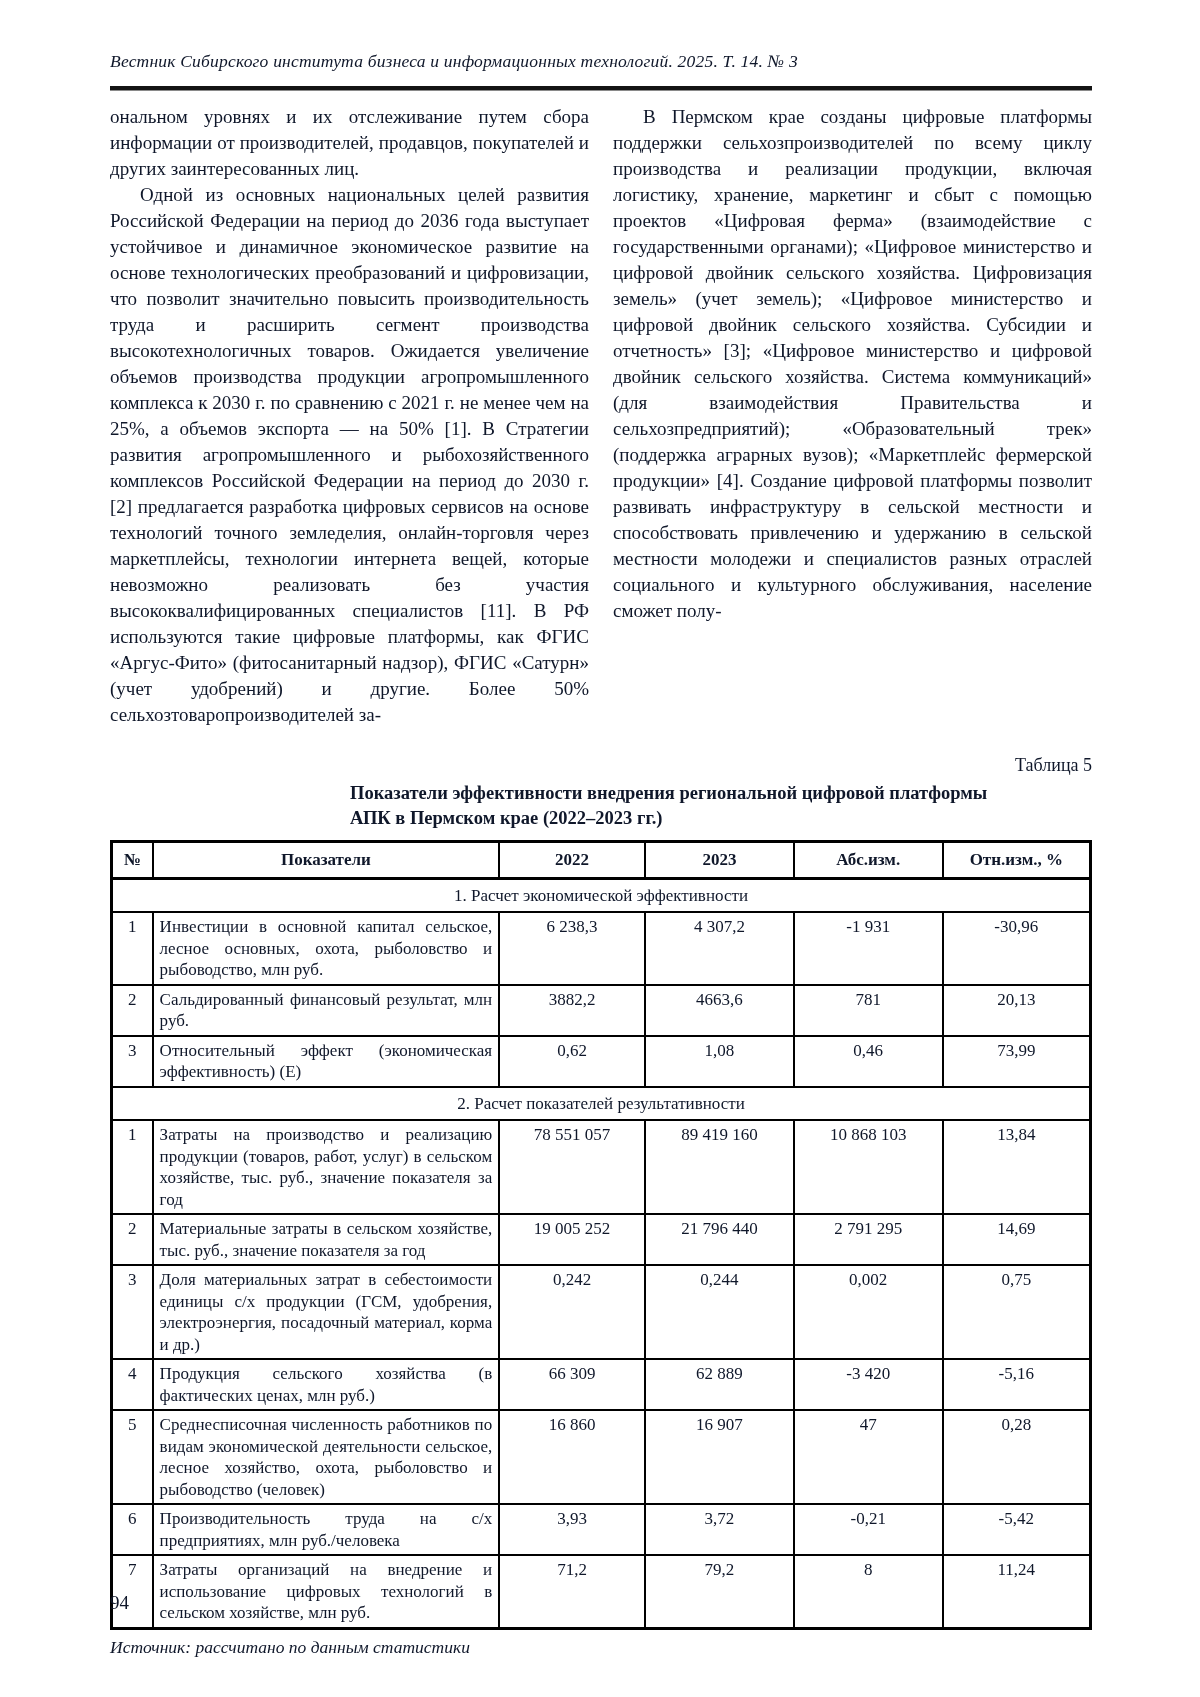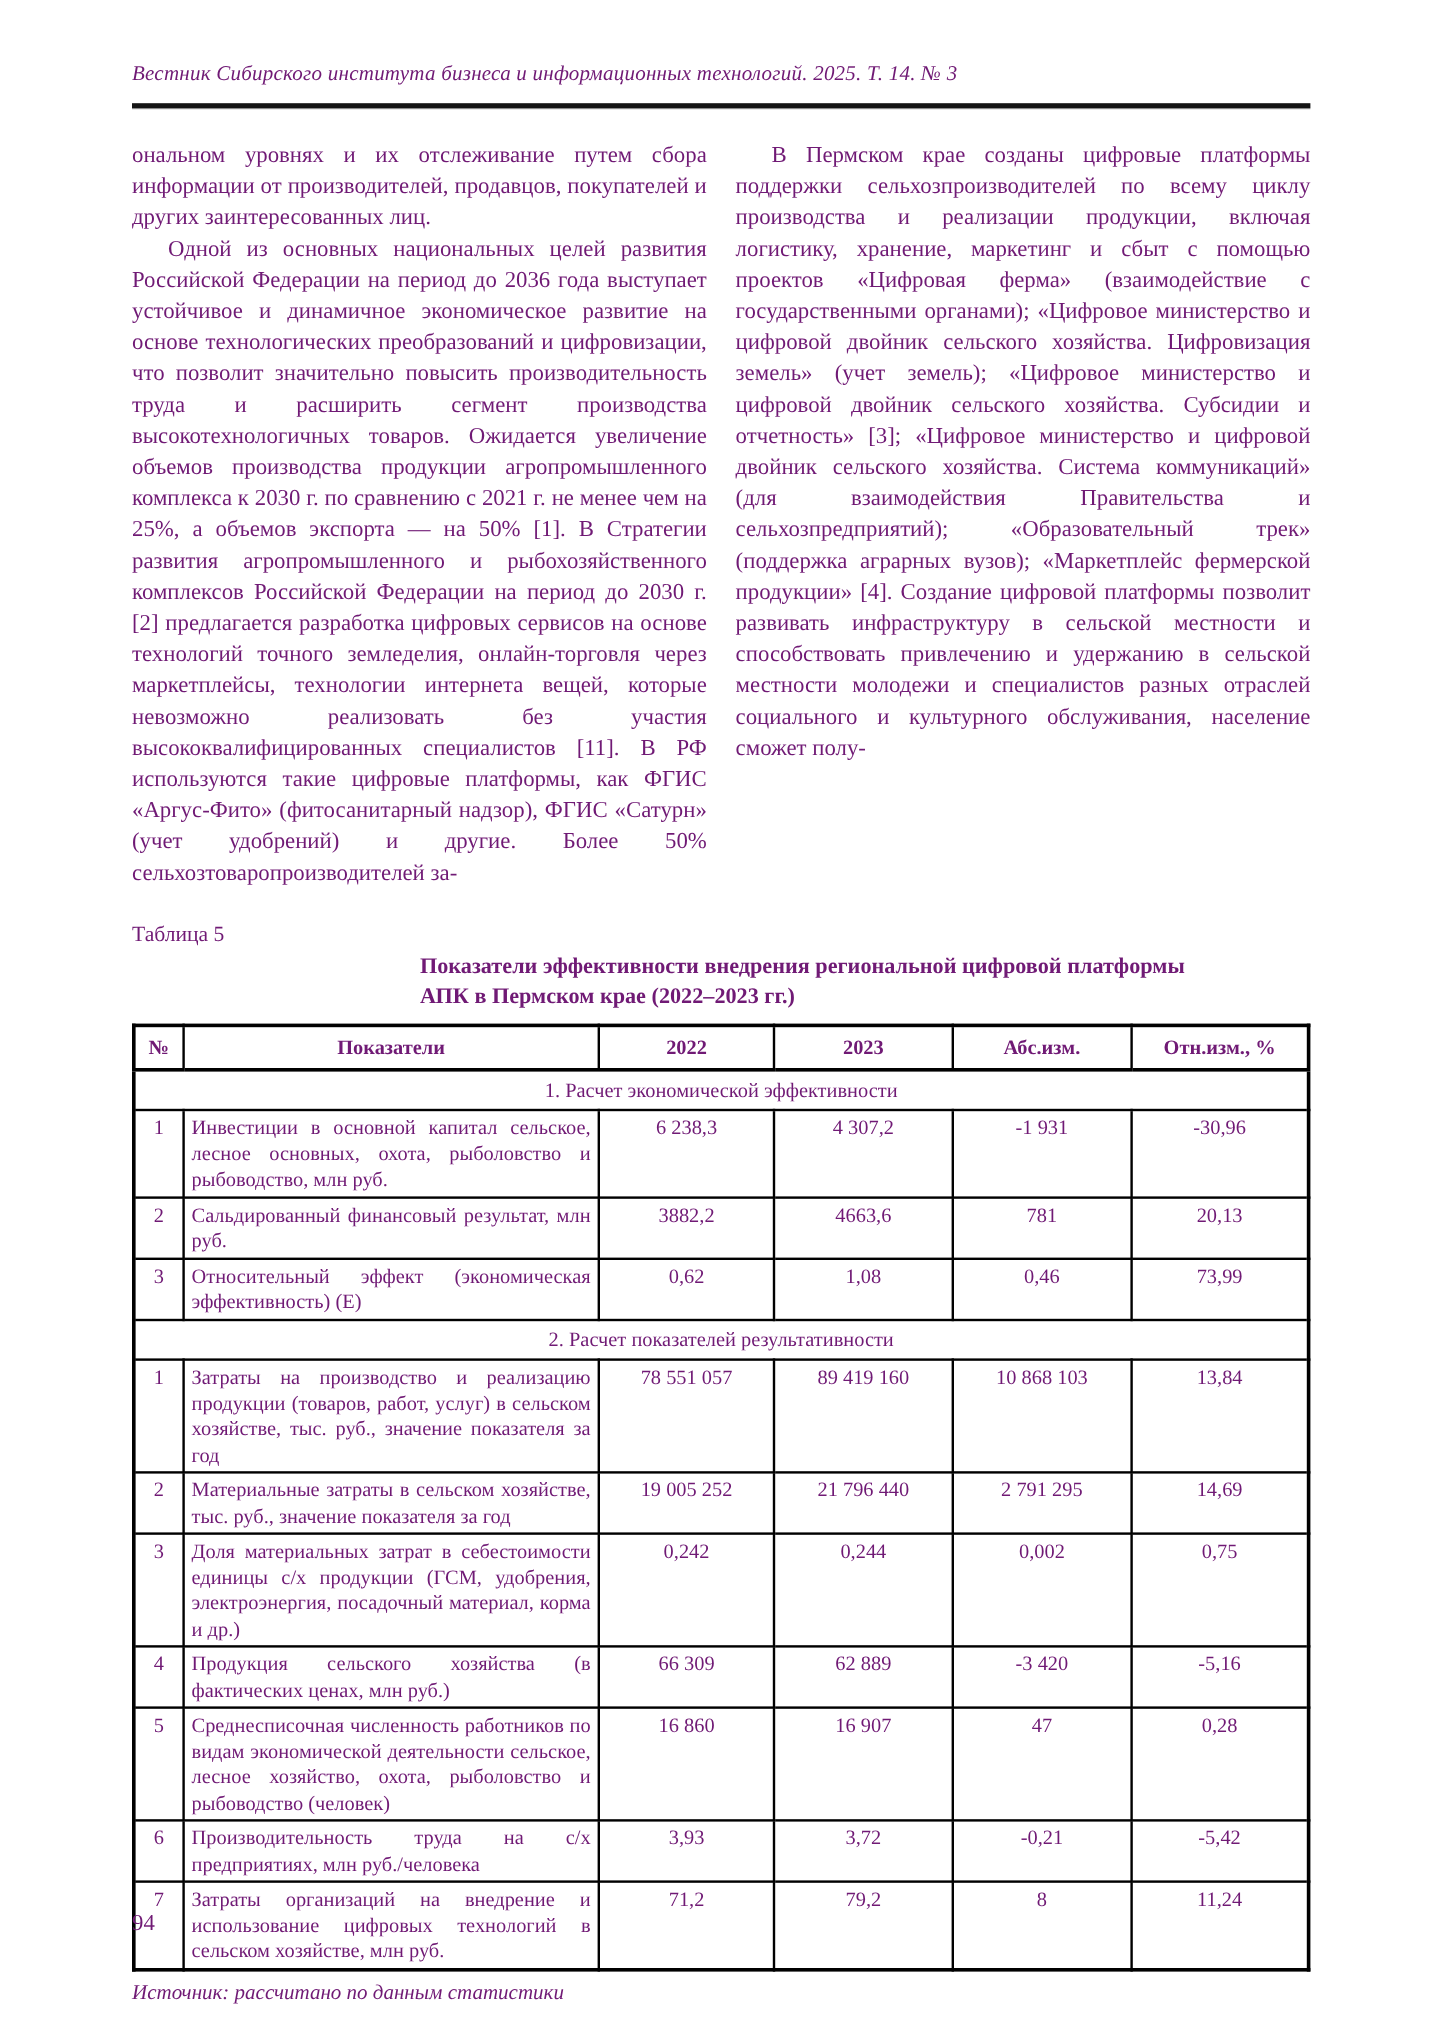--- a/index.html
+++ b/index.html
@@ -2,21 +2,21 @@
 <html lang="ru"><head>
 <meta charset="utf-8">
 <style>
   html, body { margin: 0; padding: 0; background: #777; }
   .page {
     position: relative;
     width: 1200px;
     height: 1697px;
     margin: 0 auto;
     background: #ffffff;
-    color: #701a75;
+    color: #0f172a;
     font-family: "Liberation Serif", "DejaVu Serif", serif;
     overflow: hidden;
   }
   .content {
     position: absolute;
     left: 110px;
     top: 0;
     width: 982px;
   }
   .journal-header {
@@ -28,30 +28,31 @@
   }
   .header-rule {
     margin-top: 14px;
     height: 0;
     border-top: 4px solid #141414;
     border-bottom: 1px solid #8a8a8a;
   }
   .columns {
     display: flex;
     gap: 24px;
-    margin-top: 26px;
+    margin-top: 13px;
     font-size: 19px;
     line-height: 26px;
     text-align: justify;
   }
   .col { flex: 1 1 0; min-width: 0; }
   .col p { margin: 0; }
   .col p.indented { text-indent: 30px; }
   .table-label {
     margin-top: 27px;
+    text-align: right;
     font-size: 18px;
   }
   .table-title {
     margin-top: 5px;
     margin-left: 240px;
     font-weight: bold;
     font-size: 18.5px;
     line-height: 25px;
   }
   table.data-table {

